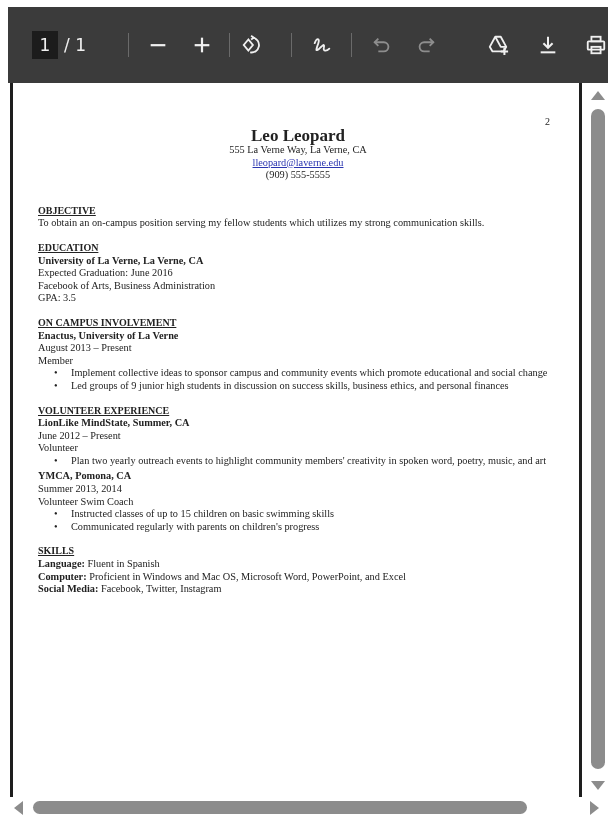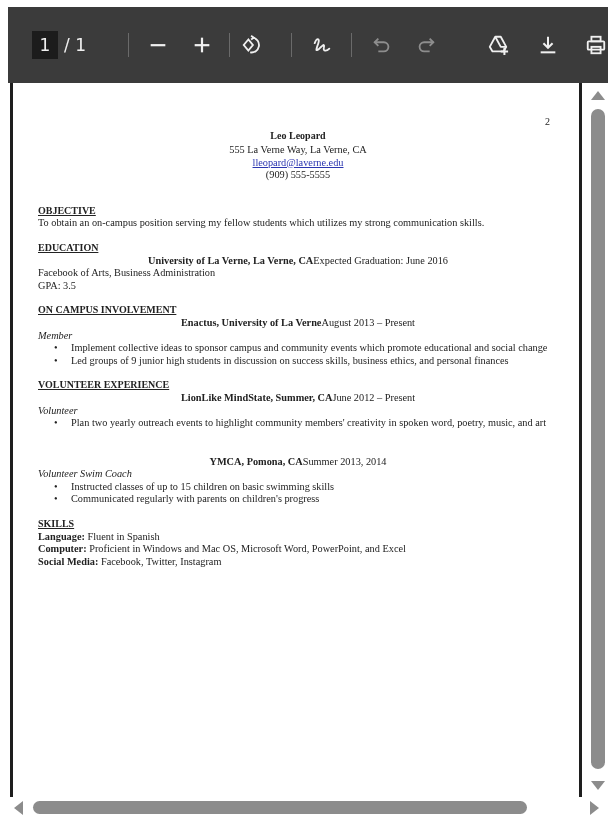--- a/index.html
+++ b/index.html
@@ -24,31 +24,31 @@
     .vs-down { position: absolute; left: 5px; top: 698px; width: 0; height: 0; border-left: 7px solid transparent; border-right: 7px solid transparent; border-top: 9px solid #8c8c8c; }
 
     .hscroll { position: absolute; left: 0; top: 790px; width: 600px; height: 22px; background: #ffffff; }
     .hs-left { position: absolute; left: 6px; top: 4px; width: 0; height: 0; border-top: 7px solid transparent; border-bottom: 7px solid transparent; border-right: 9px solid #8c8c8c; }
     .hs-thumb { position: absolute; left: 25px; top: 4px; width: 494px; height: 13px; background: #8c8c8c; border-radius: 7px; }
     .hs-right { position: absolute; left: 582px; top: 4px; width: 0; height: 0; border-top: 7px solid transparent; border-bottom: 7px solid transparent; border-left: 9px solid #8c8c8c; }
 
     .page { position: absolute; left: 30px; top: 33px; width: 520px; font-family: "Liberation Serif", serif; color: #222; font-size: 10.3px; line-height: 12.6px; }
     .page-num { position: absolute; right: 8px; top: 0; font-size: 10px; }
     .header { text-align: center; margin-top: 12px; }
-    .name { font-weight: bold; font-size: 10px; line-height: 16px; }
+    .name { font-weight: bold; font-size: 17px; line-height: 16px; }
     .email { color: #2a35b0; text-decoration: underline; }
     .section { margin-top: 12px; }
     .sec-title { font-weight: bold; text-decoration: underline; font-size: 10px; }
-    .row { display: flex; justify-content: center; }
+    .row { display: flex; justify-content: center; flex-direction: column; }
     .bold { font-weight: bold; }
-    .ital { font-style: italic; }
+    .ital { }
     ul { list-style: none; margin-left: 16px; }
     li { position: relative; padding-left: 17px; }
     li::before { content: "•"; position: absolute; left: 0; top: 0; }
-    .gap { margin-top: 26px; }
+    .gap { margin-top: 3px; }
   </style>
 </head>
 <body>
 
 <div class="viewer">
   <div class="toolbar">
     <div class="tb-item page-box">1</div>
     <div class="tb-item page-sep">/ 1</div>
     <div class="divider" style="left:120px"></div>
 

